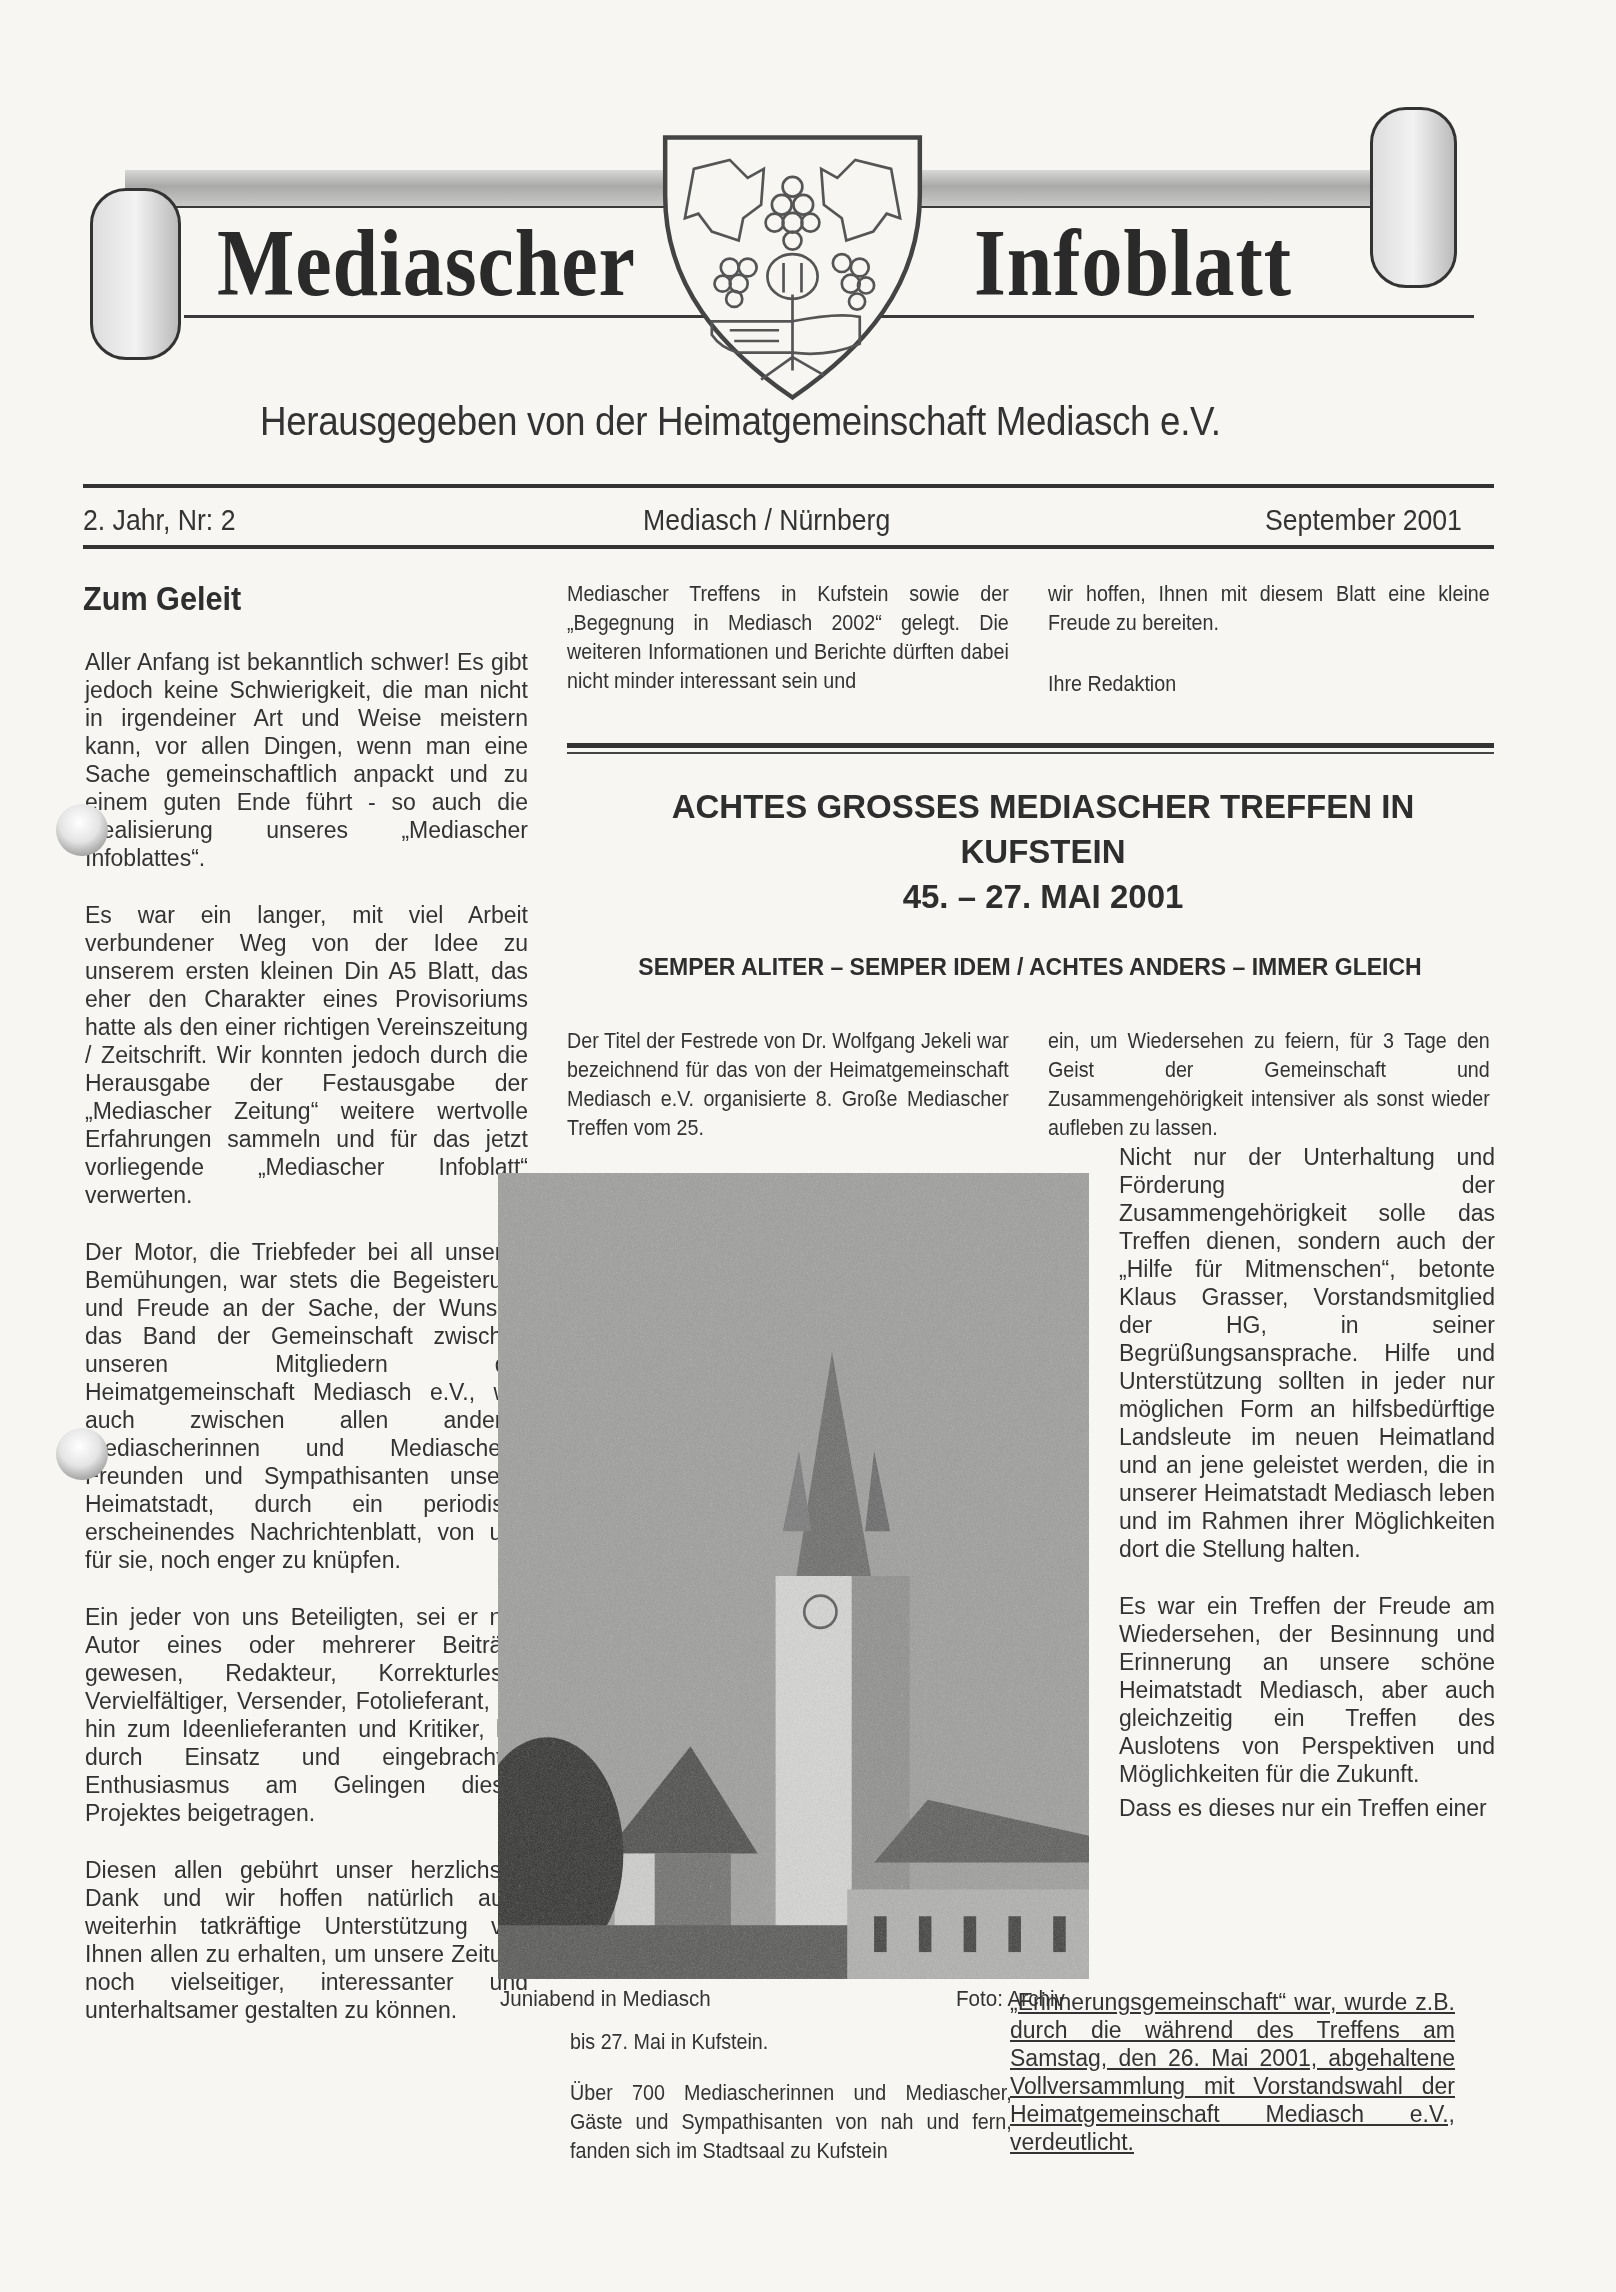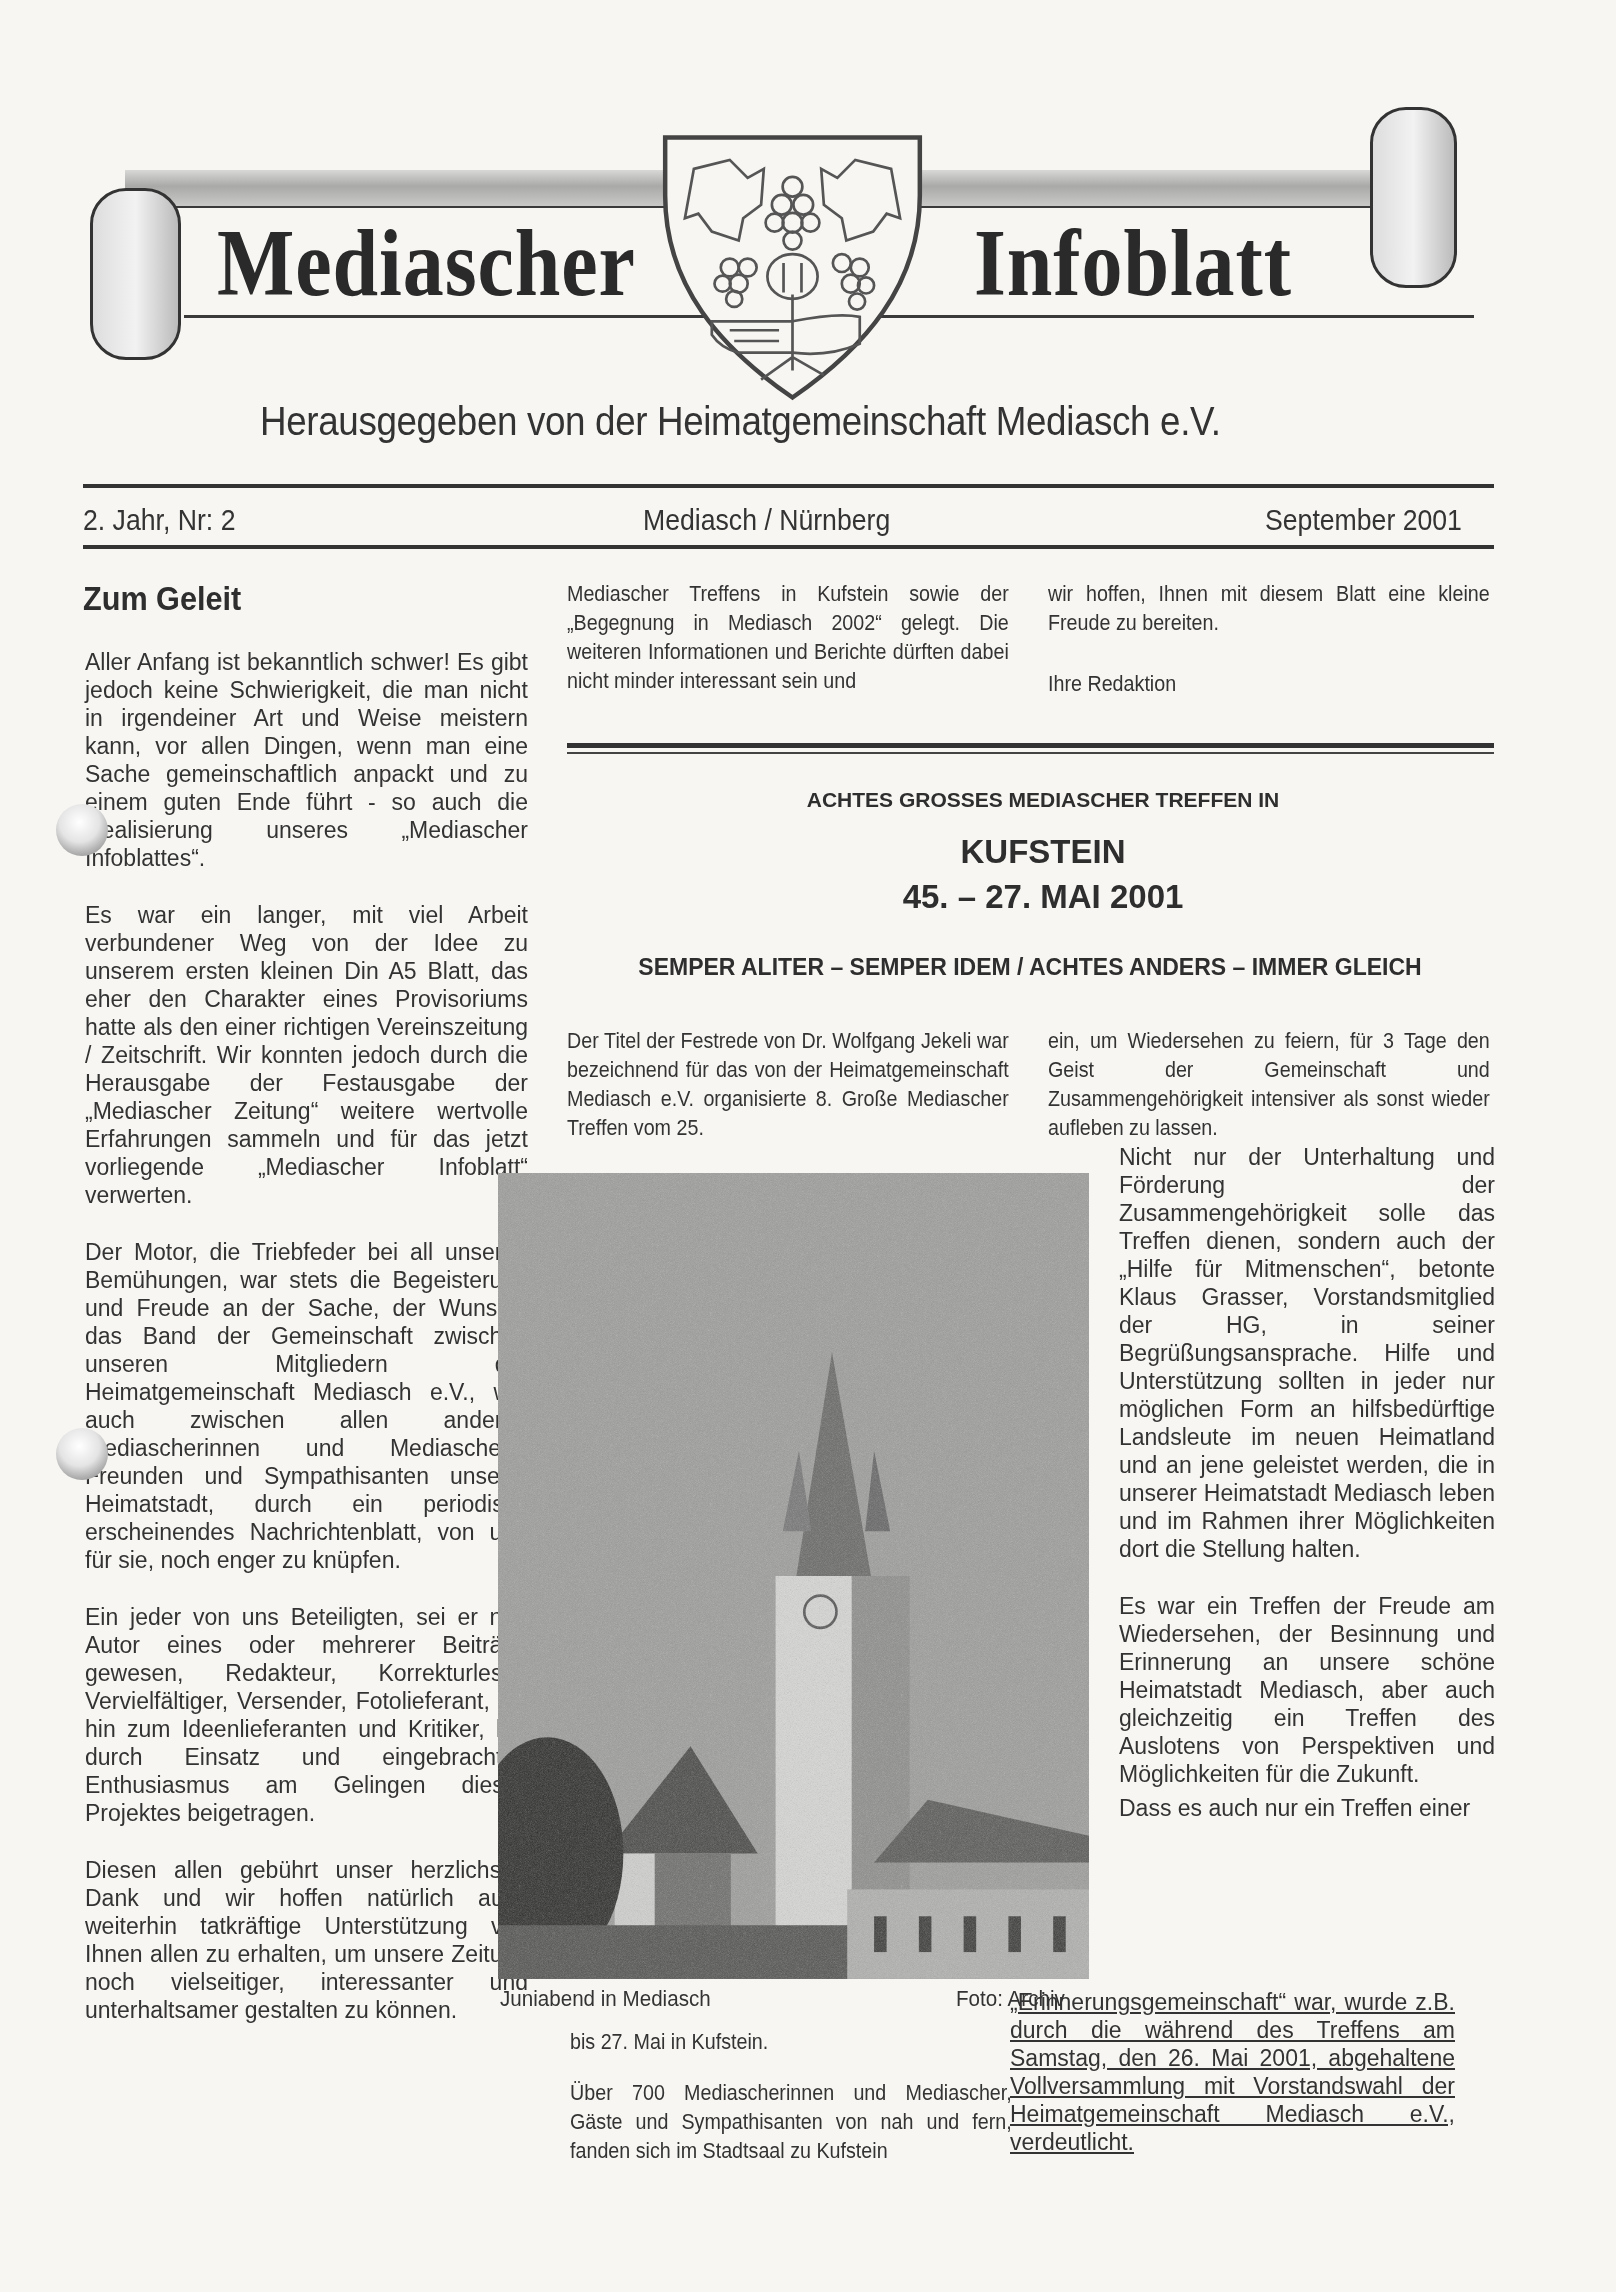--- a/index.html
+++ b/index.html
@@ -128,21 +128,21 @@
   <p>Mediascher Treffens in Kufstein sowie der „Begegnung in Mediasch 2002“ gelegt. Die weiteren Informationen und Berichte dürften dabei nicht minder interessant sein und</p>
 </div>
 <div class="narrow-text" style="left:1048px; top:579px; width:502px;">
   <p>wir hoffen, Ihnen mit diesem Blatt eine kleine Freude zu bereiten.</p>
   <p style="margin-top:32px;">Ihre Redaktion</p>
 </div>
 
 <div class="rule-thick" style="left:567px; top:743px; width:927px; height:5.4px;"></div>
 <div class="rule-thin" style="left:567px; top:752px; width:927px;"></div>
 
-<div class="headline" style="top:788px; font-size:21px;">ACHTES GROSSES  MEDIASCHER TREFFEN IN</div>
+<div class="headline" style="top:788px; font-size:33px;">ACHTES GROSSES  MEDIASCHER TREFFEN IN</div>
 <div class="headline" style="top:833px; font-size:33px;">KUFSTEIN</div>
 <div class="headline" style="top:878px; font-size:33px;">45. – 27. MAI 2001</div>
 <div class="headline" style="top:954px; font-size:23px; left:560px;">SEMPER ALITER – SEMPER IDEM  / ACHTES ANDERS – IMMER GLEICH</div>
 
 <div class="narrow-text" style="left:567px; top:1026px; width:502px;">
   <p>Der Titel der Festrede von Dr. Wolfgang Jekeli war bezeichnend für das von der Heimatgemeinschaft Mediasch e.V. organisierte 8. Große Mediascher Treffen vom 25.</p>
 </div>
 <div class="narrow-text" style="left:1048px; top:1026px; width:502px;">
   <p>ein, um Wiedersehen zu feiern, für 3 Tage den Geist der Gemeinschaft und Zusammengehörigkeit intensiver als sonst wieder aufleben zu lassen.</p>
 </div>
@@ -191,21 +191,21 @@
 <div class="caption" style="left:956px; top:1986px;">Foto: Archiv</div>
 
 <div class="narrow-text" style="left:570px; top:2027px; width:502px;">
   <p style="margin-bottom:21.5px;">bis 27. Mai in Kufstein.</p>
   <p>Über 700 Mediascherinnen und Mediascher, Gäste und Sympathisanten von nah und fern, fanden sich im Stadtsaal zu Kufstein</p>
 </div>
 
 <div class="col-text" style="left:1119px; top:1143px; width:376px;">
   <p>Nicht nur der Unterhaltung und Förderung der Zusammengehörigkeit solle das Treffen dienen, sondern auch der „Hilfe für Mitmenschen“, betonte Klaus Grasser, Vorstandsmitglied der HG, in seiner Begrüßungsansprache. Hilfe und Unterstützung sollten in jeder nur möglichen Form an hilfsbedürftige Landsleute im neuen Heimatland und an jene geleistet werden, die in unserer Heimatstadt Mediasch leben und im Rahmen ihrer Möglichkeiten dort die Stellung halten.</p>
   <p style="margin-bottom:6px;">Es war ein Treffen der Freude am Wiedersehen, der Besinnung und Erinnerung an unsere schöne Heimatstadt Mediasch, aber auch gleichzeitig ein Treffen des Auslotens von Perspektiven und Möglichkeiten für die Zukunft.</p>
-  <p style="margin-bottom:0;">Dass es auch nur ein Treffen einer</p>
+  <p style="margin-bottom:0;">Dass es dieses nur ein Treffen einer</p>
 </div>
 <div class="col-text" style="left:1010px; top:1988px; width:445px;text-decoration:underline;">
   <p>„Erinnerungsgemeinschaft“ war, wurde z.B. durch die während des Treffens am Samstag, den 26. Mai 2001, abgehaltene Vollversammlung mit Vorstandswahl der Heimatgemeinschaft Mediasch e.V., verdeutlicht.</p>
 </div>
 
 <div class="hole" style="left:56px; top:804px;"></div>
 <div class="hole" style="left:56px; top:1428px;"></div>
 
 
 </body></html>

